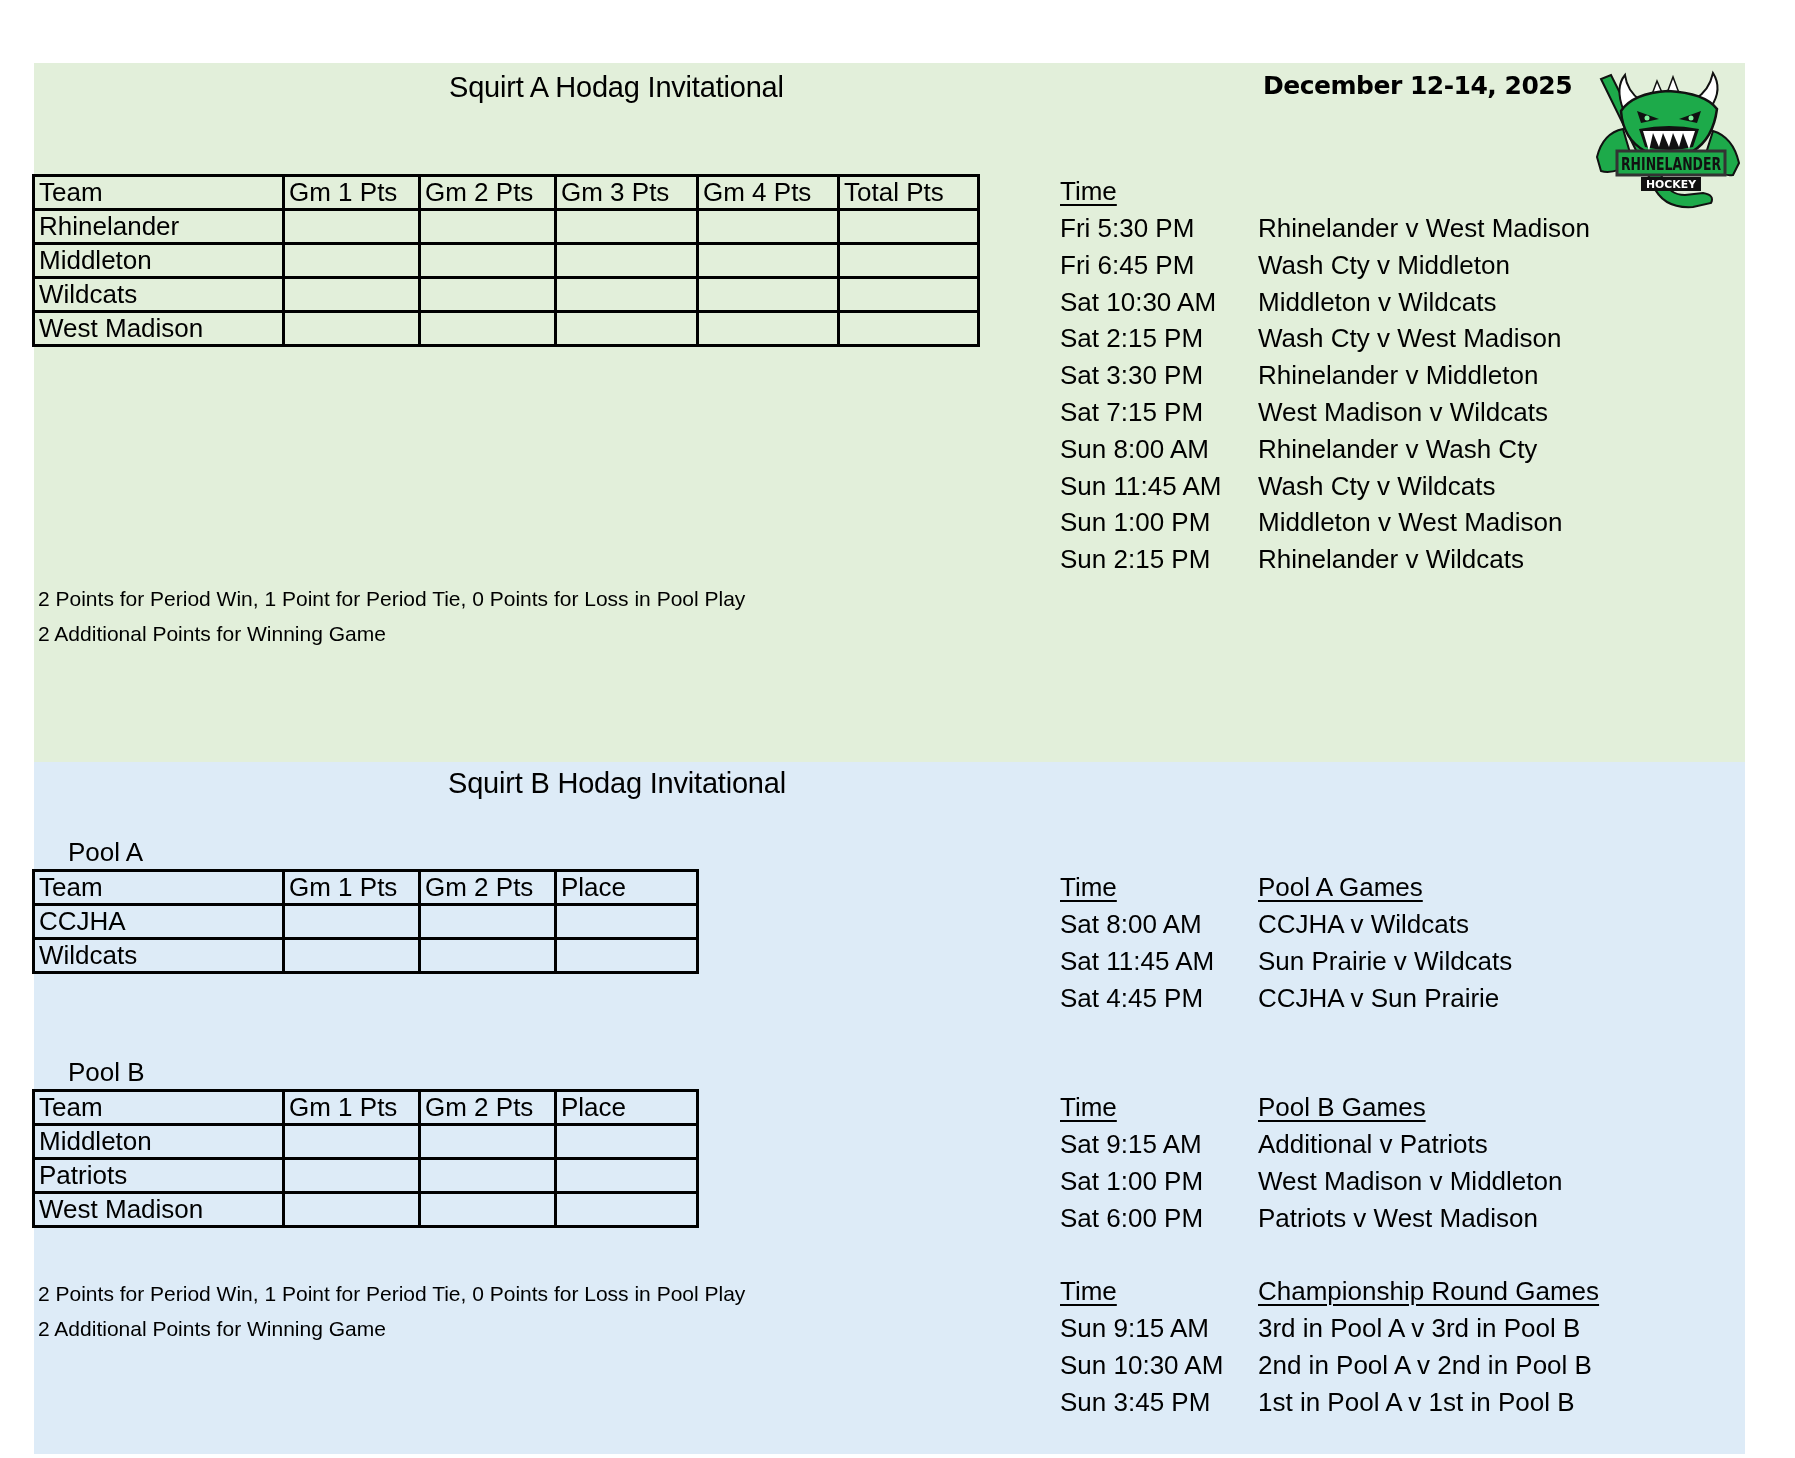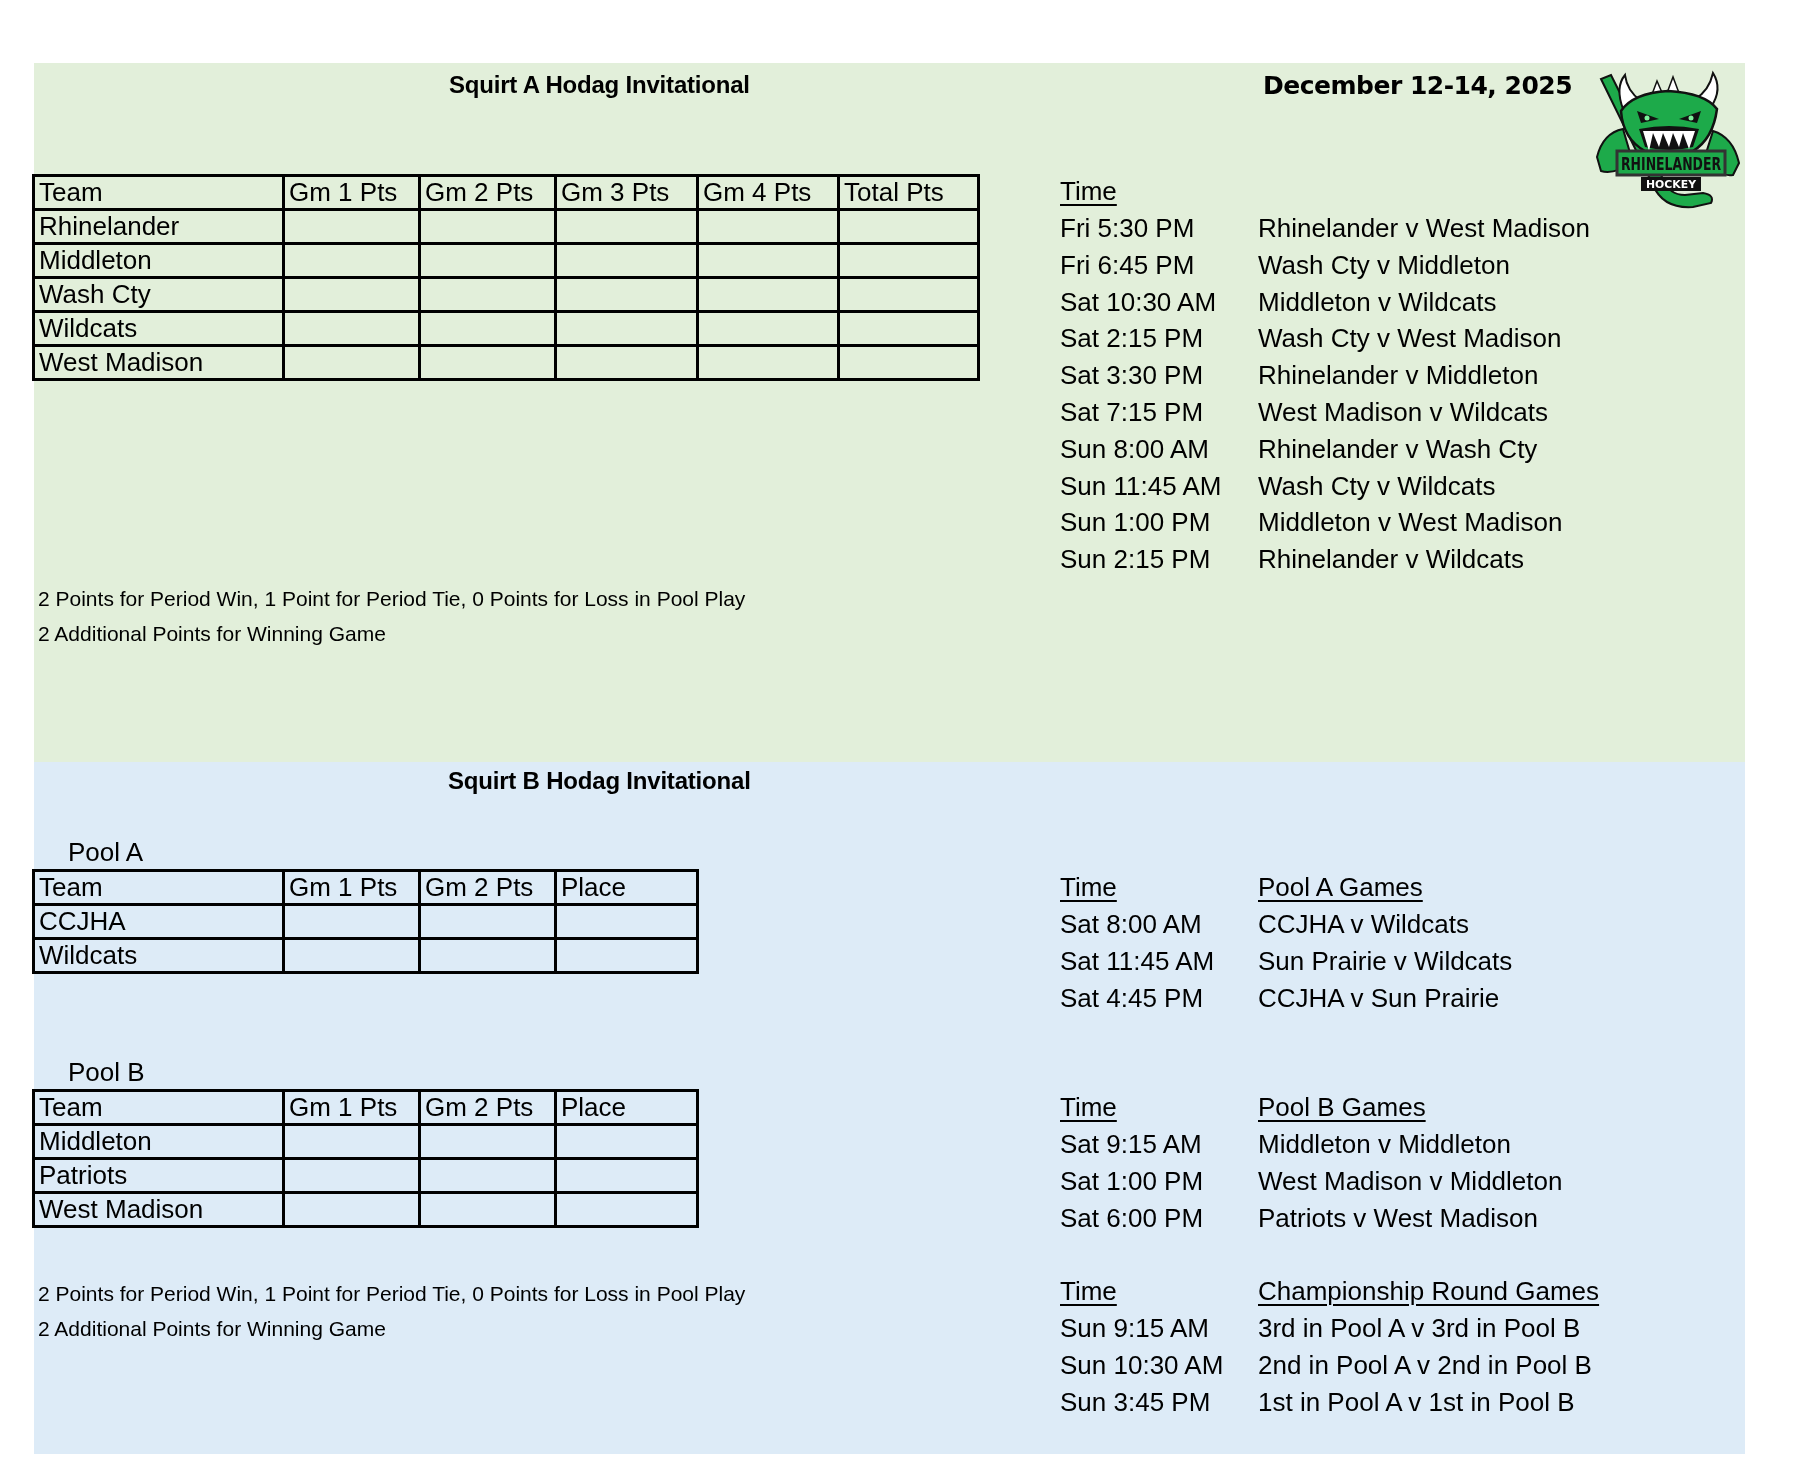--- a/index.html
+++ b/index.html
@@ -2,21 +2,21 @@
 <html><head>
 <meta charset="utf-8">
 <style>
   html, body { margin: 0; padding: 0; background: #ffffff; }
   body { width: 1795px; height: 1458px; position: relative; overflow: hidden;
          font-family: "Liberation Sans", sans-serif; color: #000; }
   .panel { position: absolute; left: 34px; width: 1711px; }
   #panel-a { top: 63px; height: 699px; background: #E2EFDA; }
   #panel-b { top: 762px; height: 692px; background: #DDEBF7; }
   .abs { position: absolute; white-space: nowrap; }
-  .title { font-weight: bold; font-size: 24px; letter-spacing: -0.2px; }
+  .title { font-weight: normal; font-size: 29px; letter-spacing: -0.2px; }
   .date { font-family: "DejaVu Sans", sans-serif; font-weight: bold; font-size: 25px; letter-spacing: -0.5px; }
   table.grid { position: absolute; border-collapse: collapse; font-size: 26px; }
   table.grid td { border: 3px solid #000; padding: 0 0 0 4px; height: 31px; line-height: 31px; vertical-align: middle; white-space: nowrap; overflow: hidden; }
   .sched-row { position: absolute; font-size: 26px; line-height: 30px; white-space: nowrap; }
   .sched-row .time { position: absolute; left: 0; }
   .sched-row .match { position: absolute; left: 198px; }
   .ul { text-decoration: underline; text-decoration-thickness: 2px; text-underline-offset: 4px; }
   .note { font-size: 21px; text-align: center; }
   .pool-label { font-size: 26px; margin-left: 30px; }
   #logo { position: absolute; left: 1593px; top: 67px; width: 150px; height: 150px; }
@@ -85,28 +85,20 @@
       </tr>
       <tr>
         <td>Middleton</td>
         <td></td>
         <td></td>
         <td></td>
         <td></td>
         <td></td>
       </tr>
       <tr>
-        <td>Wash Cty</td>
-        <td></td>
-        <td></td>
-        <td></td>
-        <td></td>
-        <td></td>
-      </tr>
-      <tr>
         <td>Wildcats</td>
         <td></td>
         <td></td>
         <td></td>
         <td></td>
         <td></td>
       </tr>
       <tr>
         <td>West Madison</td>
         <td></td>
@@ -264,21 +256,21 @@
 <div class="sched-row" style="left: 1060px; top: 945.8px;">
     <span class="time">Sat 11:45 AM</span>
     <span class="match">Sun Prairie v Wildcats</span>
   </div>
 <div class="sched-row" style="left: 1060px; top: 982.6px;">
     <span class="time">Sat 4:45 PM</span>
     <span class="match">CCJHA v Sun Prairie</span>
   </div>
 <div class="sched-row" style="left: 1060px; top: 1129px;">
     <span class="time">Sat 9:15 AM</span>
-    <span class="match">Middleton v Middleton</span>
+    <span class="match">Additional v Patriots</span>
   </div>
 <div class="sched-row" style="left: 1060px; top: 1165.8px;">
     <span class="time">Sat 1:00 PM</span>
     <span class="match">West Madison v Middleton</span>
   </div>
 <div class="sched-row" style="left: 1060px; top: 1202.6px;">
     <span class="time">Sat 6:00 PM</span>
     <span class="match">Patriots v West Madison</span>
   </div>
 <div class="sched-row" style="left: 1060px; top: 1313px;">

